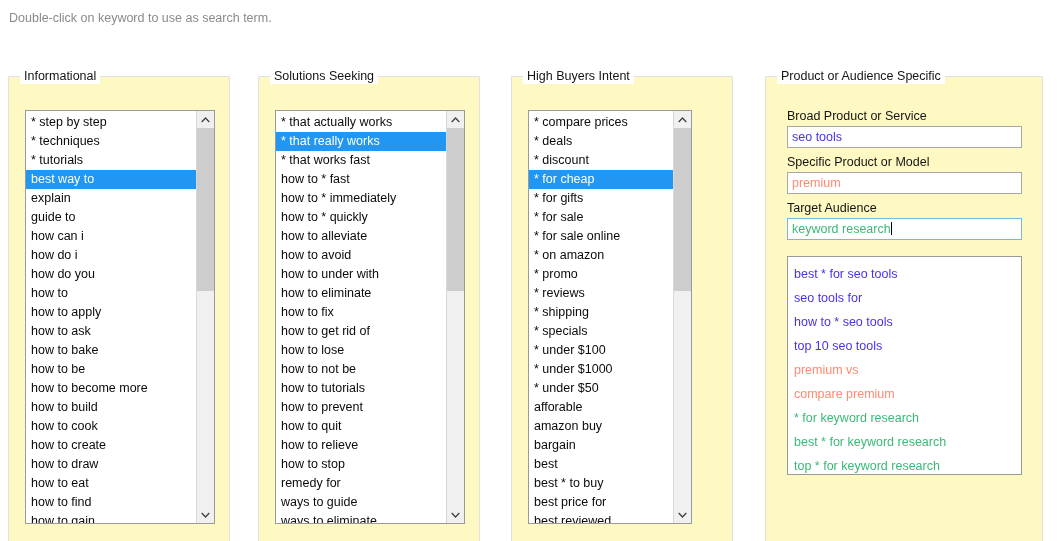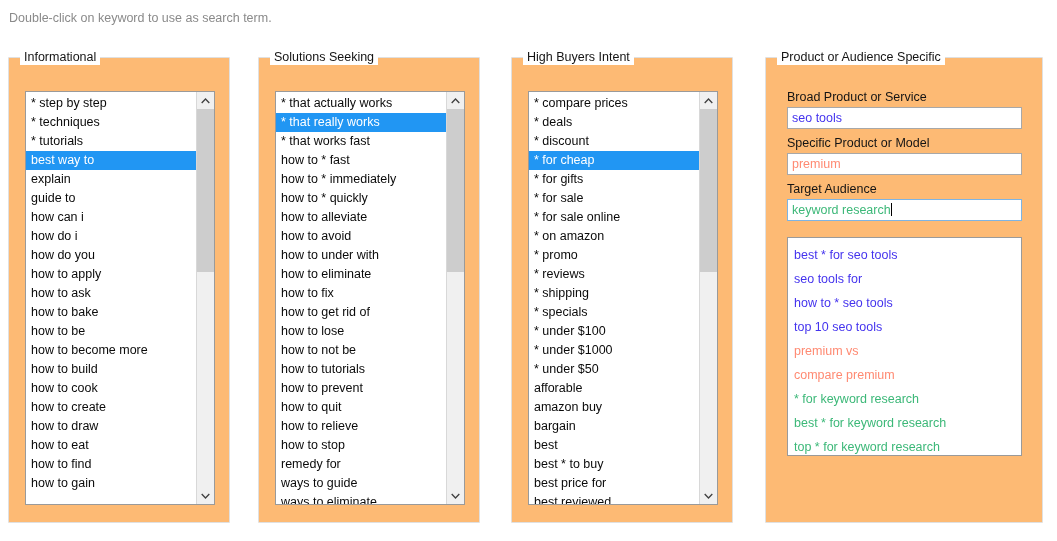--- a/index.html
+++ b/index.html
@@ -28,22 +28,23 @@
     color: #8a8a8a;
     white-space: nowrap;
     text-align: center;
   }
 
   
   .groupbox {
     position: absolute;
     border: 1px solid #e0e0e0;
     border-radius: 1px;
-    background: #fdba74;
+    background: #fef9c3;
     box-sizing: border-box;
+    margin-top: 19px;
   }
   .groupbox > .legend {
     position: absolute;
     top: -8px;
     left: 11px;
     background: #ffffff;
     padding: 0 4px;
     font-size: 12.5px;
     color: #141414;
     white-space: nowrap;
@@ -59,21 +60,21 @@
   .listbox {
     position: absolute;
     box-sizing: border-box;
     border: 1px solid #9a9a9a;
     background: #ffffff;
     overflow: hidden;
     display: flex;
   }
   #lb-informational { left: 16px; top: 33px; width: 190px; height: 414px; }
   #lb-solutions     { left: 16px; top: 33px; width: 190px; height: 414px; }
-  #lb-buyers        { left: 16px; top: 33px; width: 190px; height: 414px; }
+  #lb-buyers        { left: 16px; top: 33px; width: 164px; height: 414px; }
 
   .lb-items {
     flex: 1 1 auto;
     padding: 2px 0 0 0;
     overflow: hidden;
   }
   .lb-item {
     height: 19px;
     line-height: 19px;
     padding: 0 0 0 5px;
@@ -194,20 +195,21 @@
     <div class="lb-items">
         <div class="lb-item">* step by step</div>
         <div class="lb-item">* techniques</div>
         <div class="lb-item">* tutorials</div>
         <div class="lb-item selected" style="background: rgb(33, 150, 243);">best way to</div>
         <div class="lb-item">explain</div>
         <div class="lb-item">guide to</div>
         <div class="lb-item">how can i</div>
         <div class="lb-item">how do i</div>
         <div class="lb-item">how do you</div>
+        <div class="lb-item">how to</div>
         <div class="lb-item">how to apply</div>
         <div class="lb-item">how to ask</div>
         <div class="lb-item">how to bake</div>
         <div class="lb-item">how to be</div>
         <div class="lb-item">how to become more</div>
         <div class="lb-item">how to build</div>
         <div class="lb-item">how to cook</div>
         <div class="lb-item">how to create</div>
         <div class="lb-item">how to draw</div>
         <div class="lb-item">how to eat</div>

